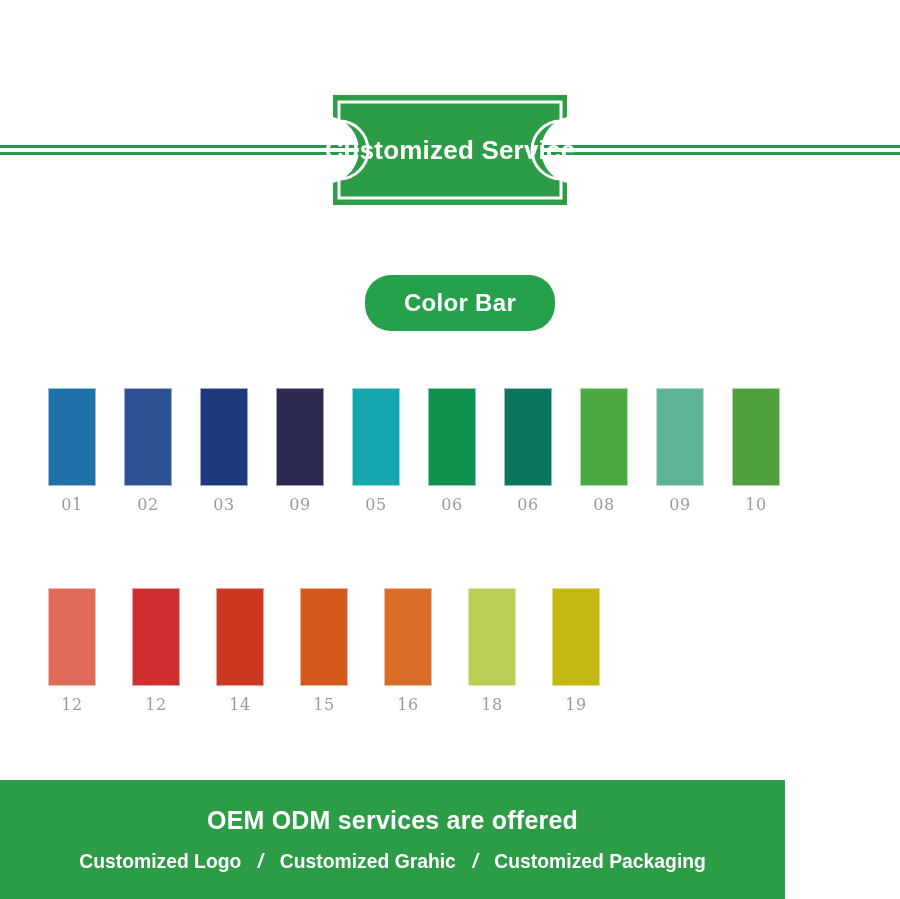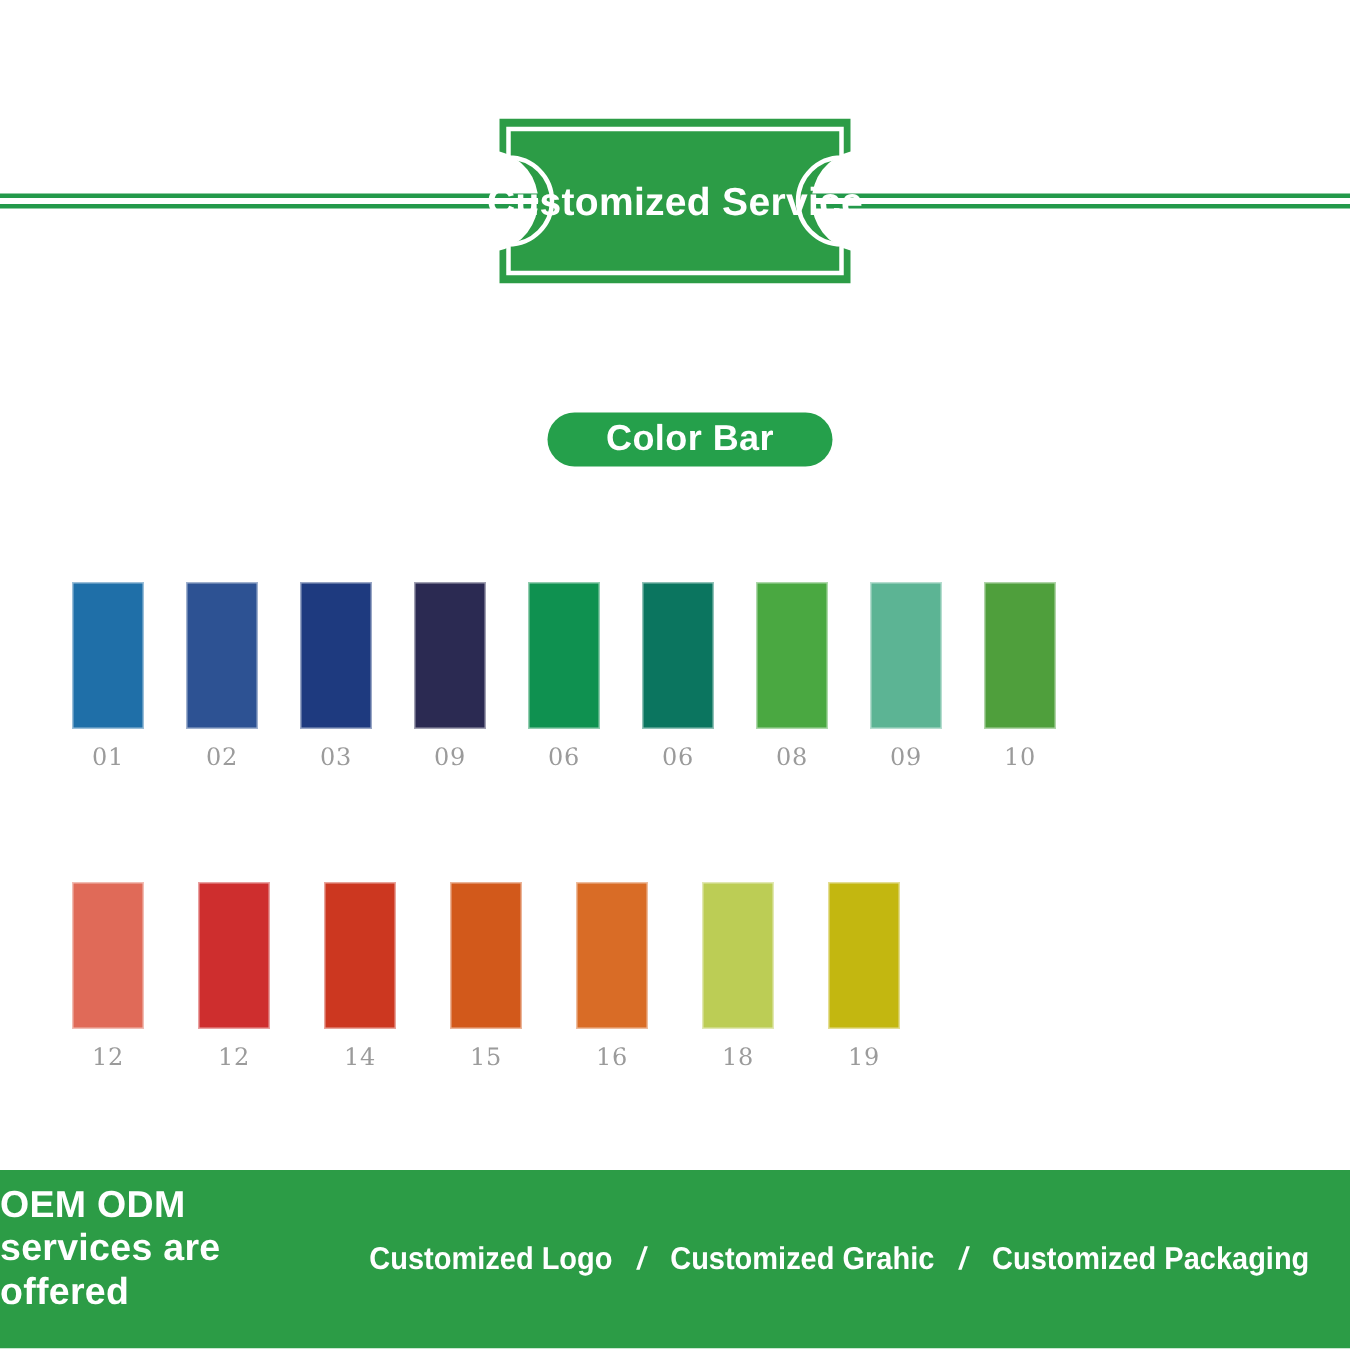--- a/index.html
+++ b/index.html
@@ -14,21 +14,21 @@
     position: relative;
     overflow: hidden;
     font-family: "Liberation Sans", sans-serif;
     -webkit-font-smoothing: antialiased;
   }
 
   
   #header-banner {
     position: absolute;
     left: 0;
-    top: 84px;
+    top: 100px;
     width: 900px;
     height: 100px;
   }
   #header-banner .rules {
     position: absolute;
     left: 0;
     top: 0;
     width: 900px;
     height: 100px;
   }
@@ -66,21 +66,21 @@
     letter-spacing: 0.2px;
     white-space: nowrap;
   }
 
   
   #colorbar-pill {
     position: absolute;
     left: 365px;
     top: 275px;
     width: 190px;
-    height: 36px;
+    height: 56px;
     background: #25a04b;
     border-radius: 26px;
     display: flex;
     align-items: center;
     justify-content: center;
   }
   #colorbar-pill .pill-label {
     color: #ffffff;
     font-size: 24px;
     font-weight: bold;
@@ -116,24 +116,25 @@
     font-size: 16px;
     color: #9b9b9b;
     letter-spacing: 0.5px;
   }
 
   
   #footer-banner {
     position: absolute;
     left: 0;
     top: 780px;
-    width: 900px;
+    width: 785px;
     height: 119px;
     background: #2c9c46;
     display: flex;
+    flex-direction: column;
     align-items: center;
     justify-content: center;
   }
   #footer-headline {
     color: #ffffff;
     font-size: 25px;
     font-weight: bold;
     letter-spacing: 0.2px;
     margin-bottom: 14px;
   }
@@ -187,20 +188,24 @@
       <div class="swatch-chip" title="#2d5293" style="background: rgb(45, 82, 147);"></div>
       <div class="swatch-label">02</div>
     </div>
     <div class="swatch-cell">
       <div class="swatch-chip" title="#1e3a7f" style="background: rgb(30, 58, 127);"></div>
       <div class="swatch-label">03</div>
     </div>
     <div class="swatch-cell">
       <div class="swatch-chip" title="#2b2a52" style="background: rgb(43, 42, 82);"></div>
       <div class="swatch-label">09</div>
+    </div>
+    <div class="swatch-cell">
+      <div class="swatch-chip" title="#16a6ad" style="background: rgb(22, 166, 173);"></div>
+      <div class="swatch-label">05</div>
     </div>
     <div class="swatch-cell">
       <div class="swatch-chip" title="#0f9150" style="background: rgb(15, 145, 80);"></div>
       <div class="swatch-label">06</div>
     </div>
     <div class="swatch-cell">
       <div class="swatch-chip" title="#0b755f" style="background: rgb(11, 117, 95);"></div>
       <div class="swatch-label">06</div>
     </div>
     <div class="swatch-cell">

